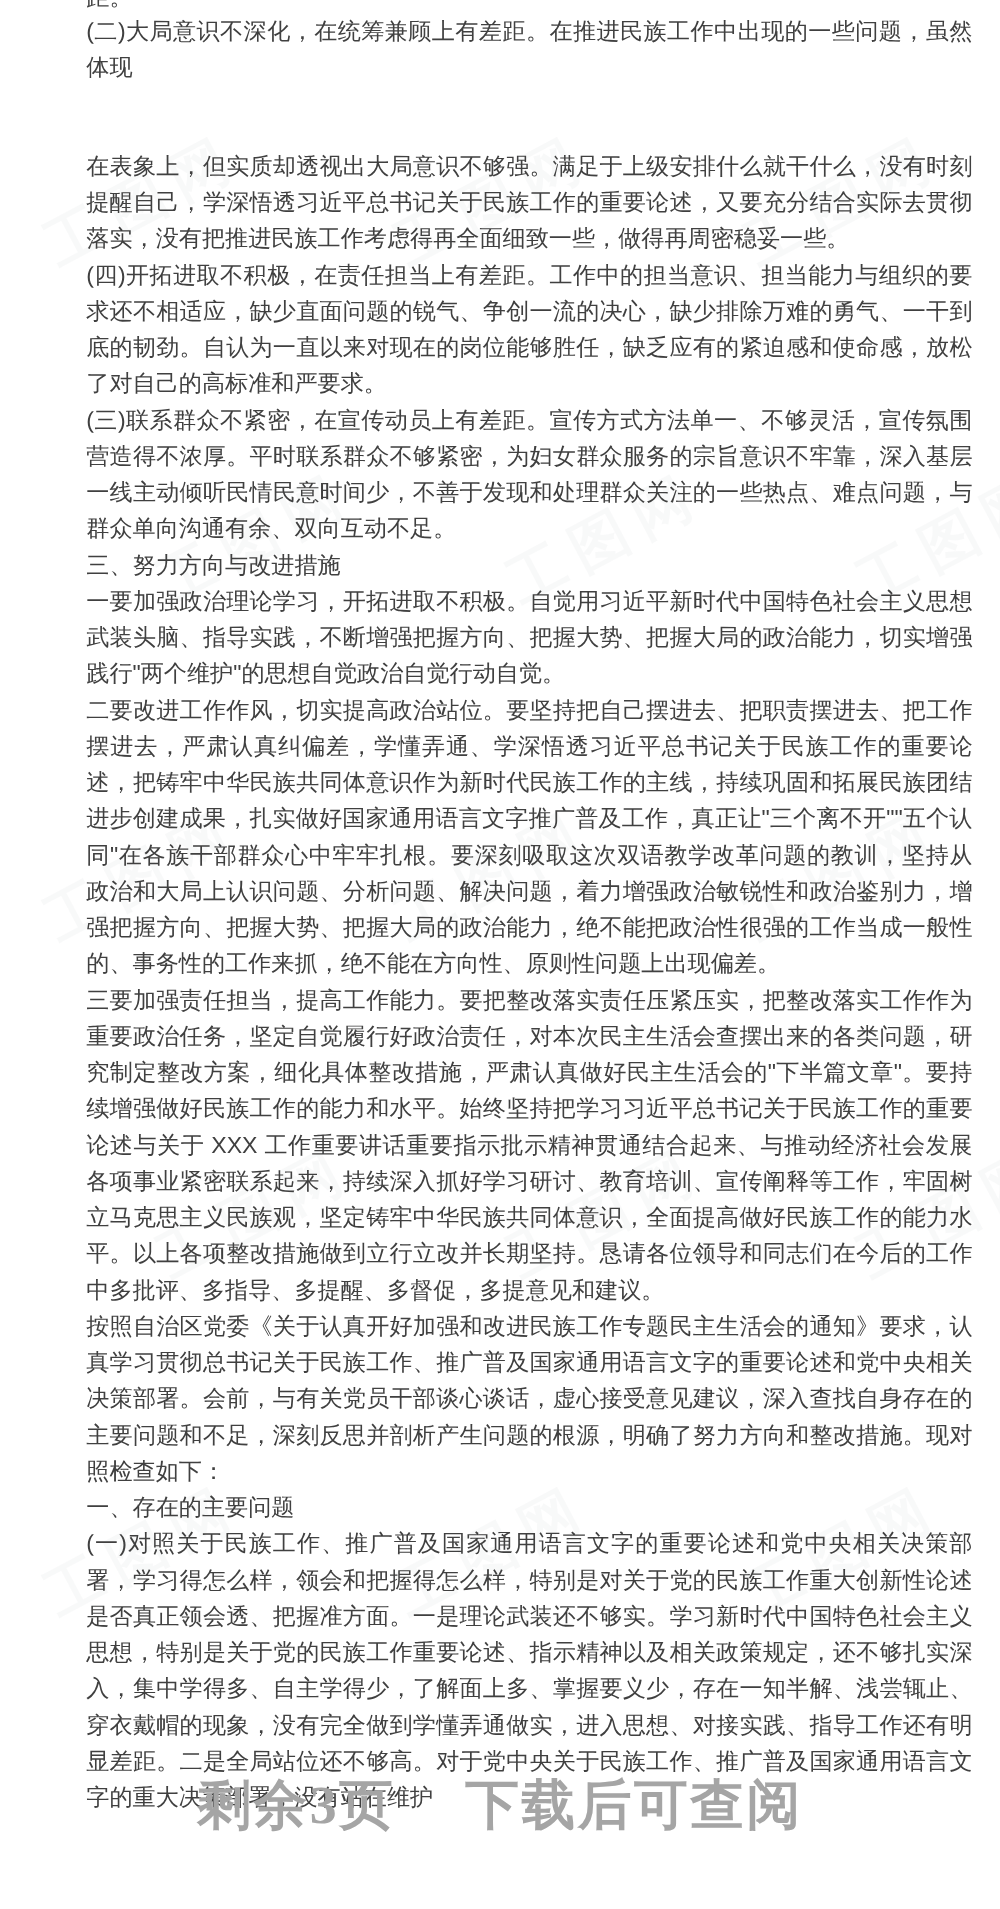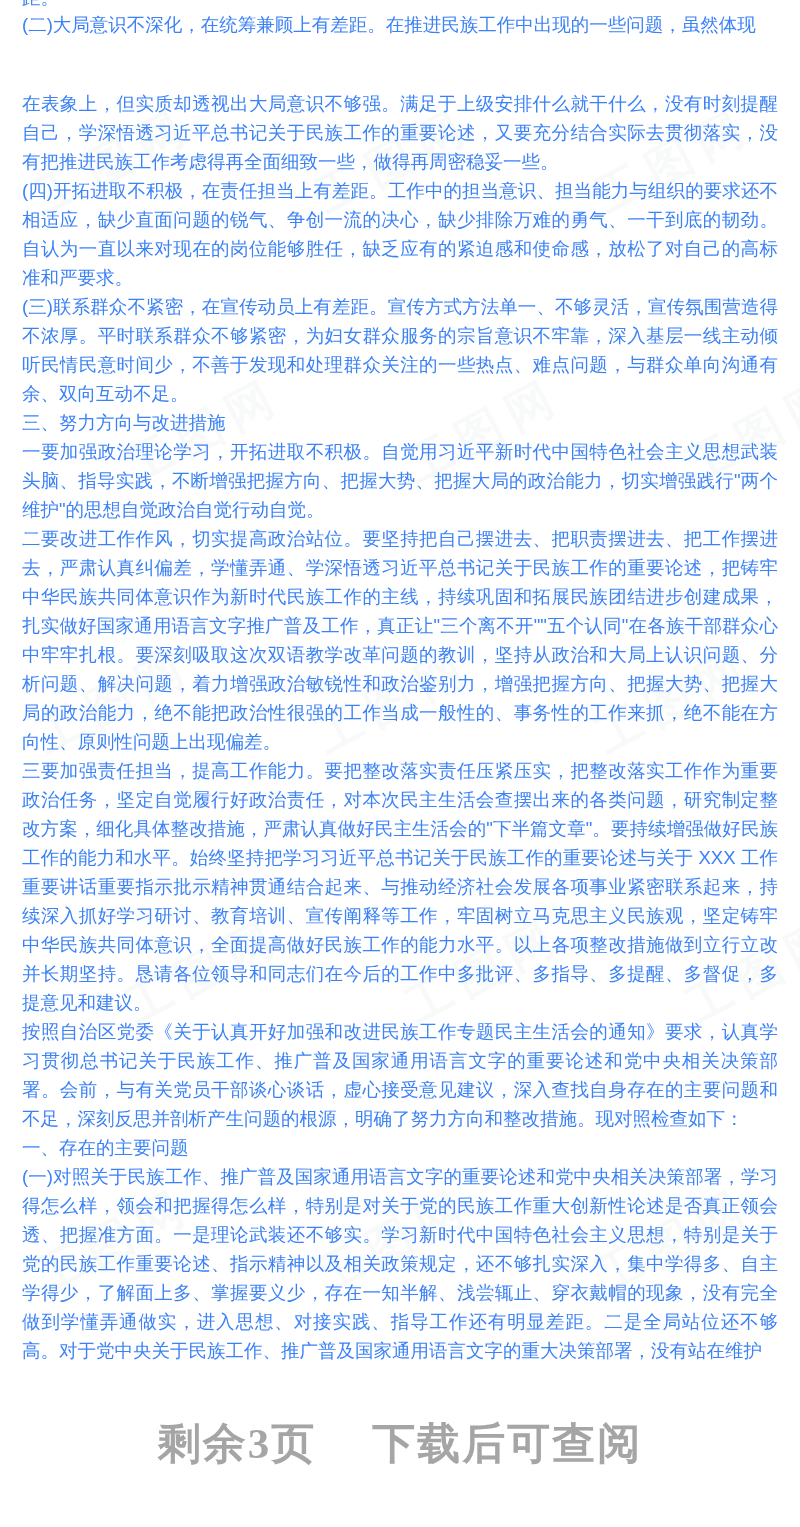--- a/index.html
+++ b/index.html
@@ -23,25 +23,26 @@
     font-weight: bold;
     font-size: 46px;
     letter-spacing: 10px;
     transform: rotate(-28deg);
     white-space: nowrap;
     user-select: none;
   }
   .content {
     position: relative; z-index: 1;
     padding: 0 22px;
-    color: #3b82f6;
+    color: #404040;
     font-size: 18.5px;
     line-height: 29px;
     text-align: justify;
     word-break: break-all;
+    margin-left: 47px;
   }
   .content p { margin: 0; }
   .content p.heading { font-weight: normal; }
   .clipped-line { height: 10px; overflow: hidden; }
   .clipped-line span { display: block; margin-top: -17px; line-height: 29px; }
   .gap { height: 50px; }
   .footer {
     position: absolute; left: 0; right: 0; top: 1415px;
     z-index: 1;
     display: flex; justify-content: center; align-items: baseline;

